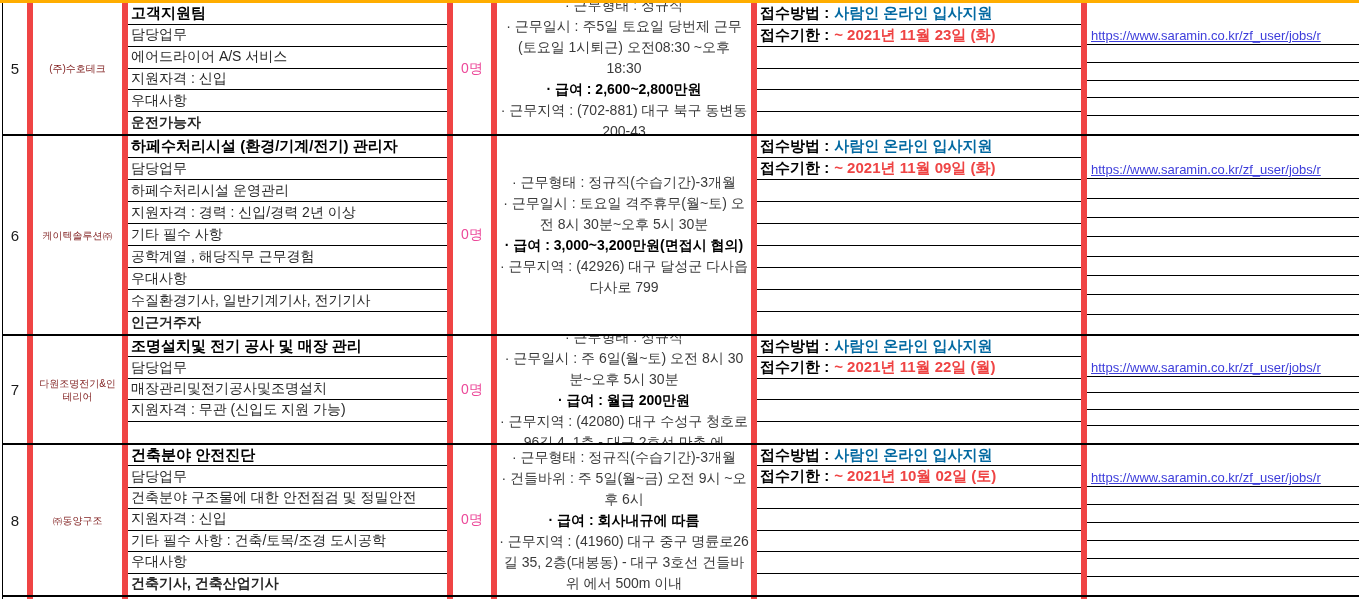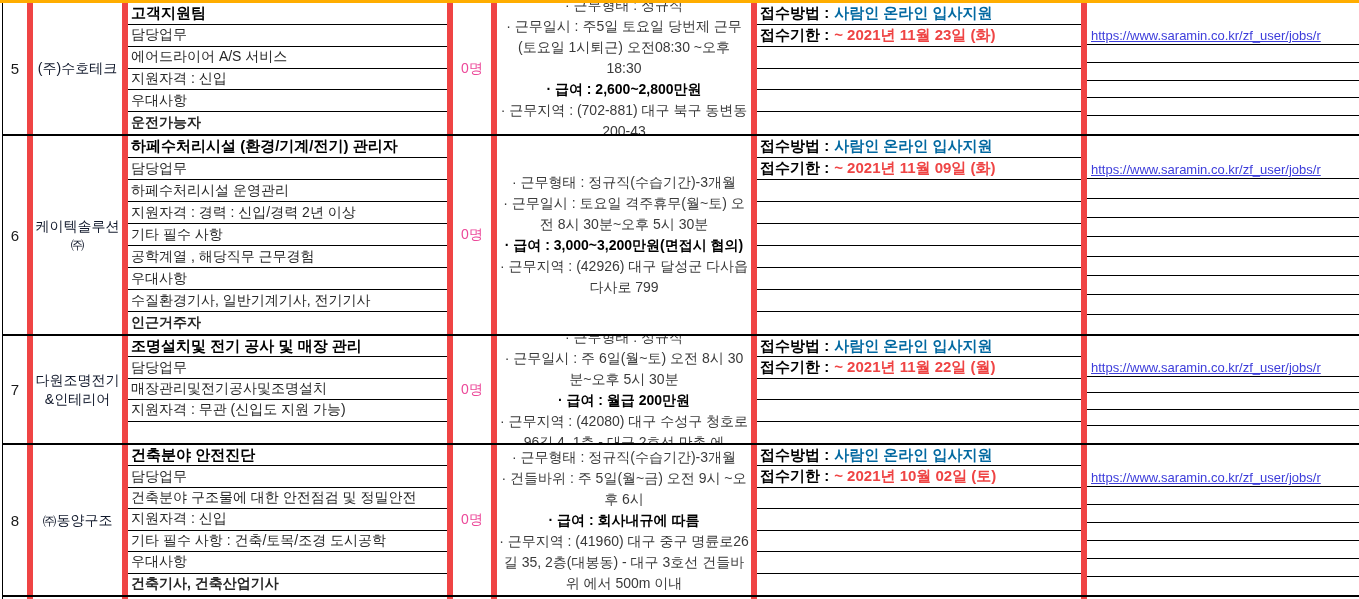--- a/index.html
+++ b/index.html
@@ -16,21 +16,21 @@
     grid-template-columns:30px 95px 325px 44px 260px 330px 1fr;
     border-left:1px solid #000;
     border-top:2px solid #000;
     background:#fff;
   }
   .block.first{border-top:none;}
   .cell{border-right:6px solid #ef4444;overflow:hidden;}
   .cell.last-col{border-right:none;margin-top:24px;}
   .center-cell{display:flex;align-items:center;justify-content:center;text-align:center;}
   .rownum{font-size:15px;color:#1a1a1a;}
-  .company{font-size:14px;color:#0f172a;line-height:1.3;padding:0 2px;}
+  .company{font-size:10px;color:#7f1d1d;line-height:1.3;padding:0 2px;}
   .subrows{display:grid;grid-auto-rows:1fr;height:100%;}
   .subrow{display:flex;align-items:center;border-bottom:1px solid #000;padding:0 3px;
           font-size:14px;color:#262626;white-space:nowrap;overflow:hidden;}
   .subrow:last-child{border-bottom:none;font-weight:bold;}
   .subrow.title{font-weight:bold;font-size:15px;color:#000;}
   .headcount{font-size:14px;color:#ec4899;}
   .conditions{
     display:flex;flex-direction:column;justify-content:center;align-items:center;
     text-align:center;overflow:hidden;height:100%;
     font-size:14px;line-height:21px;color:#3a3a3a;padding:16px 2px;

